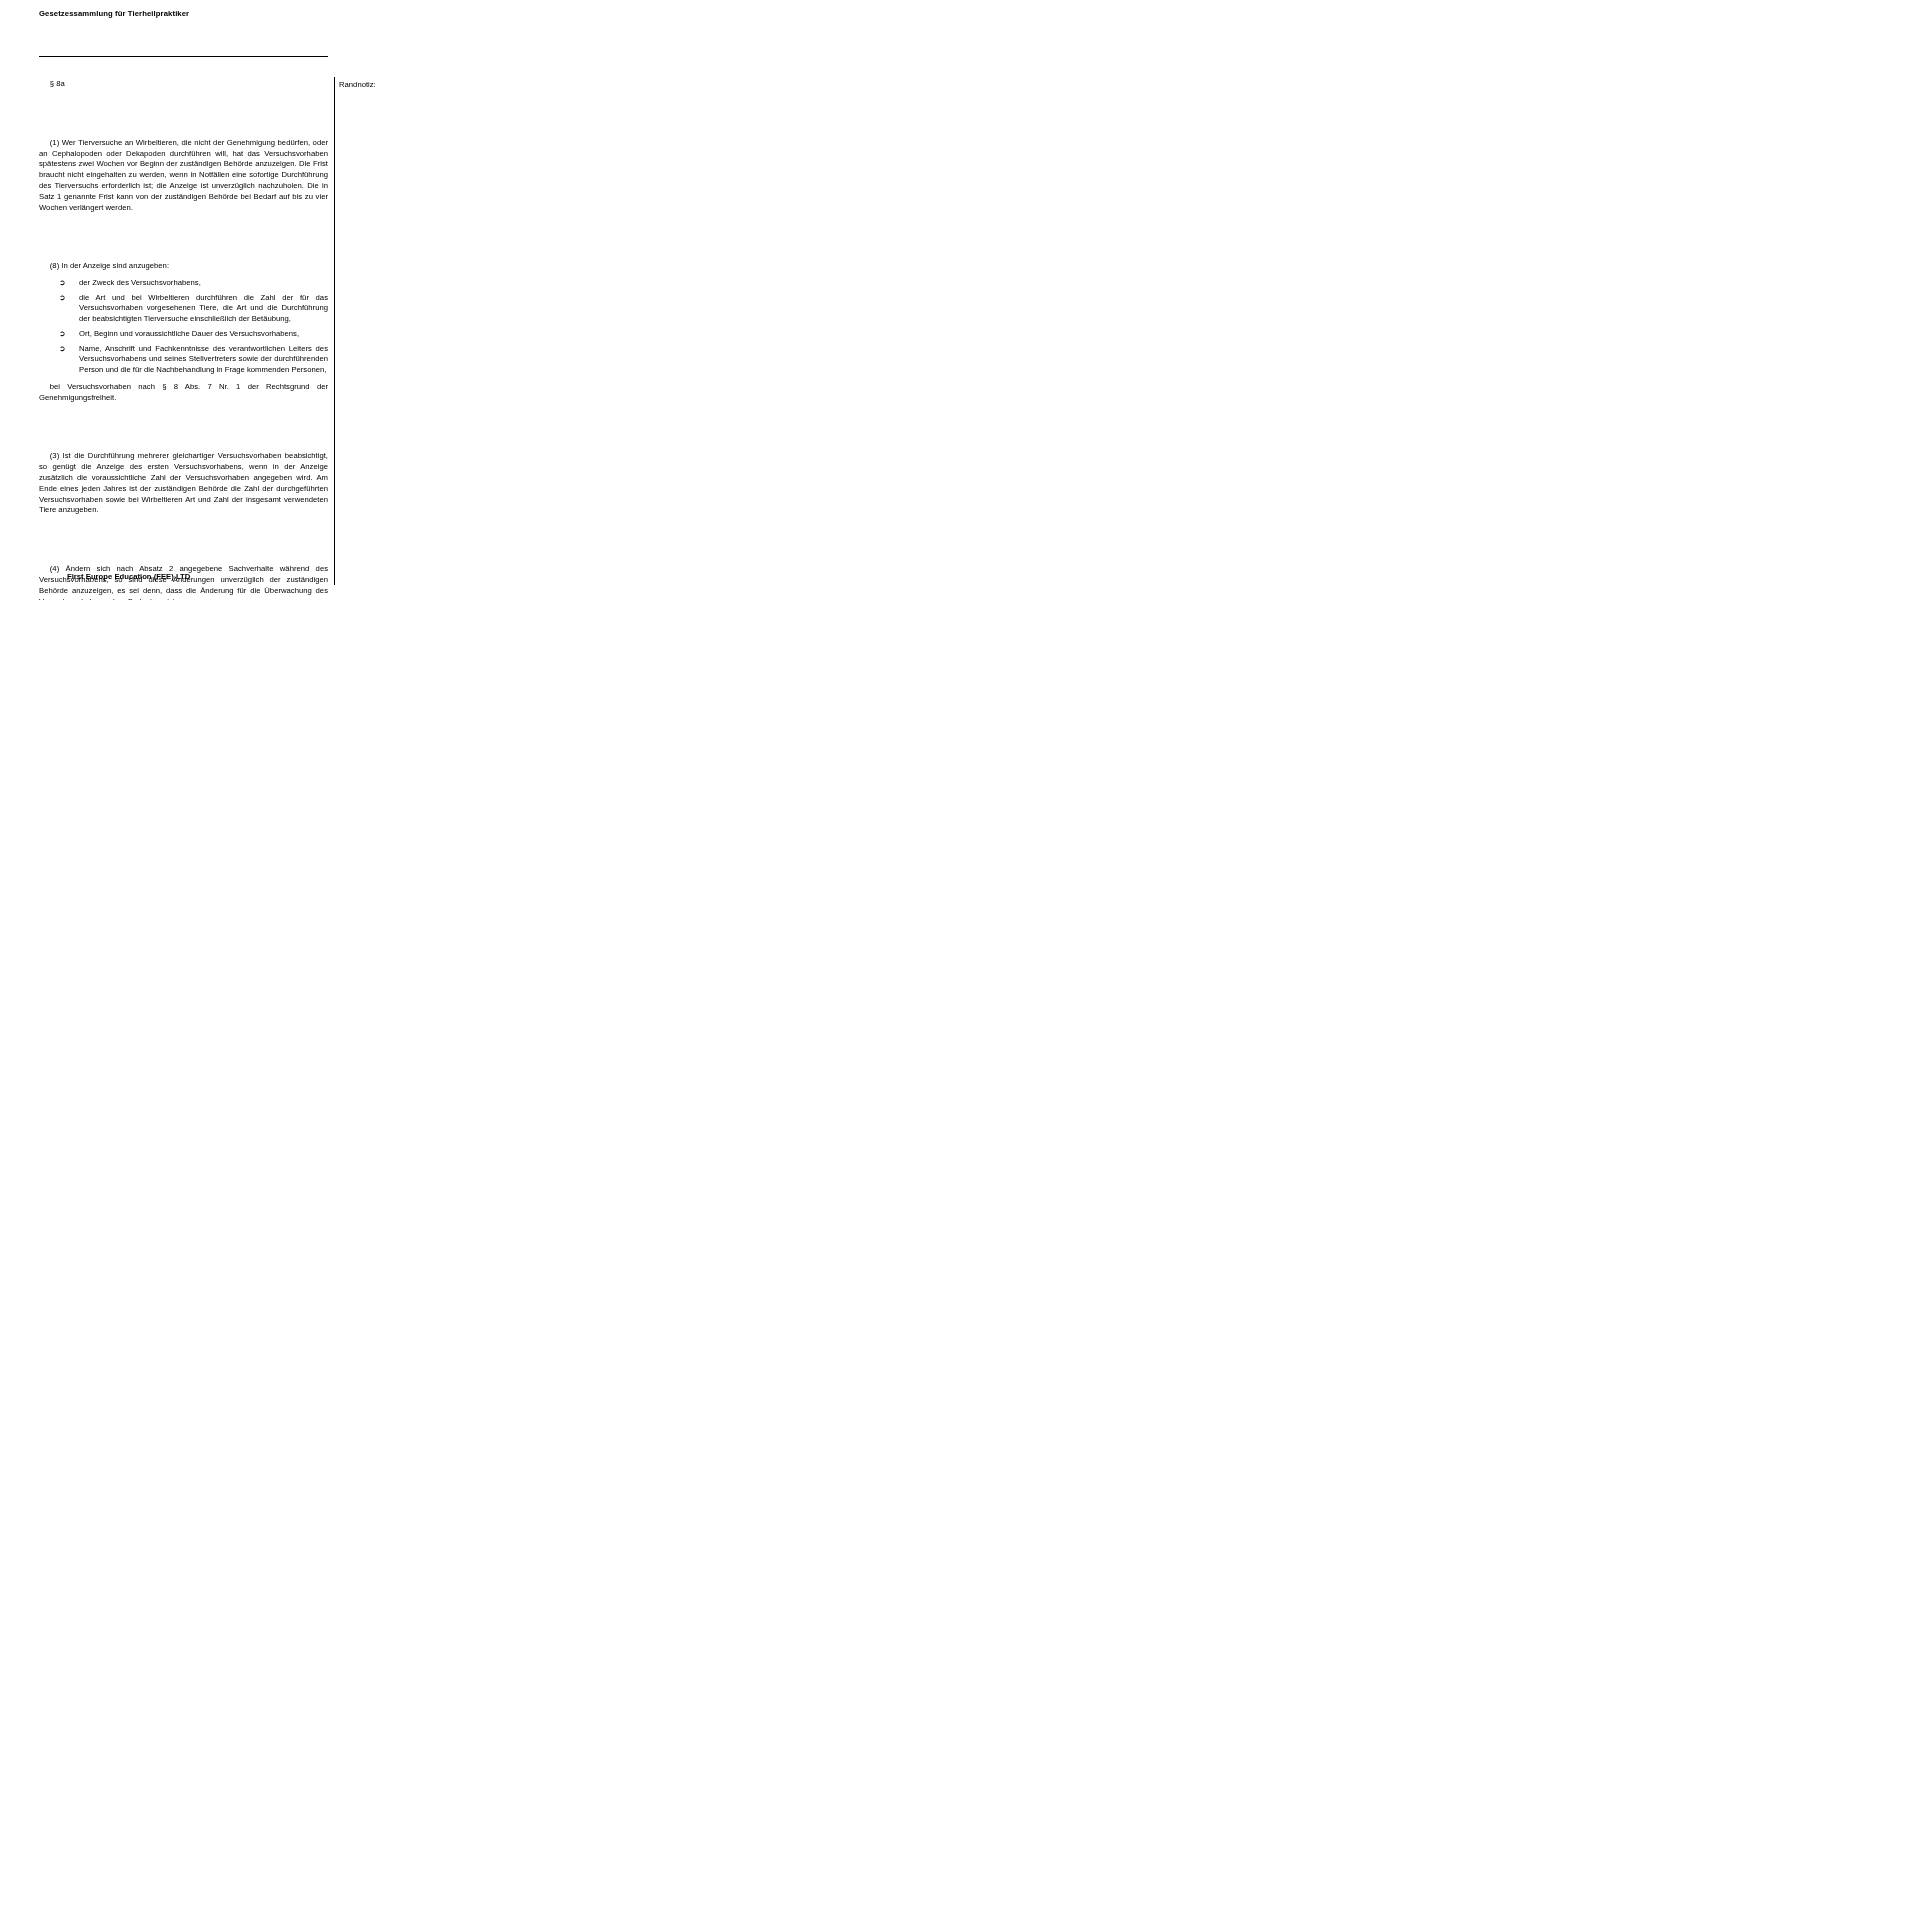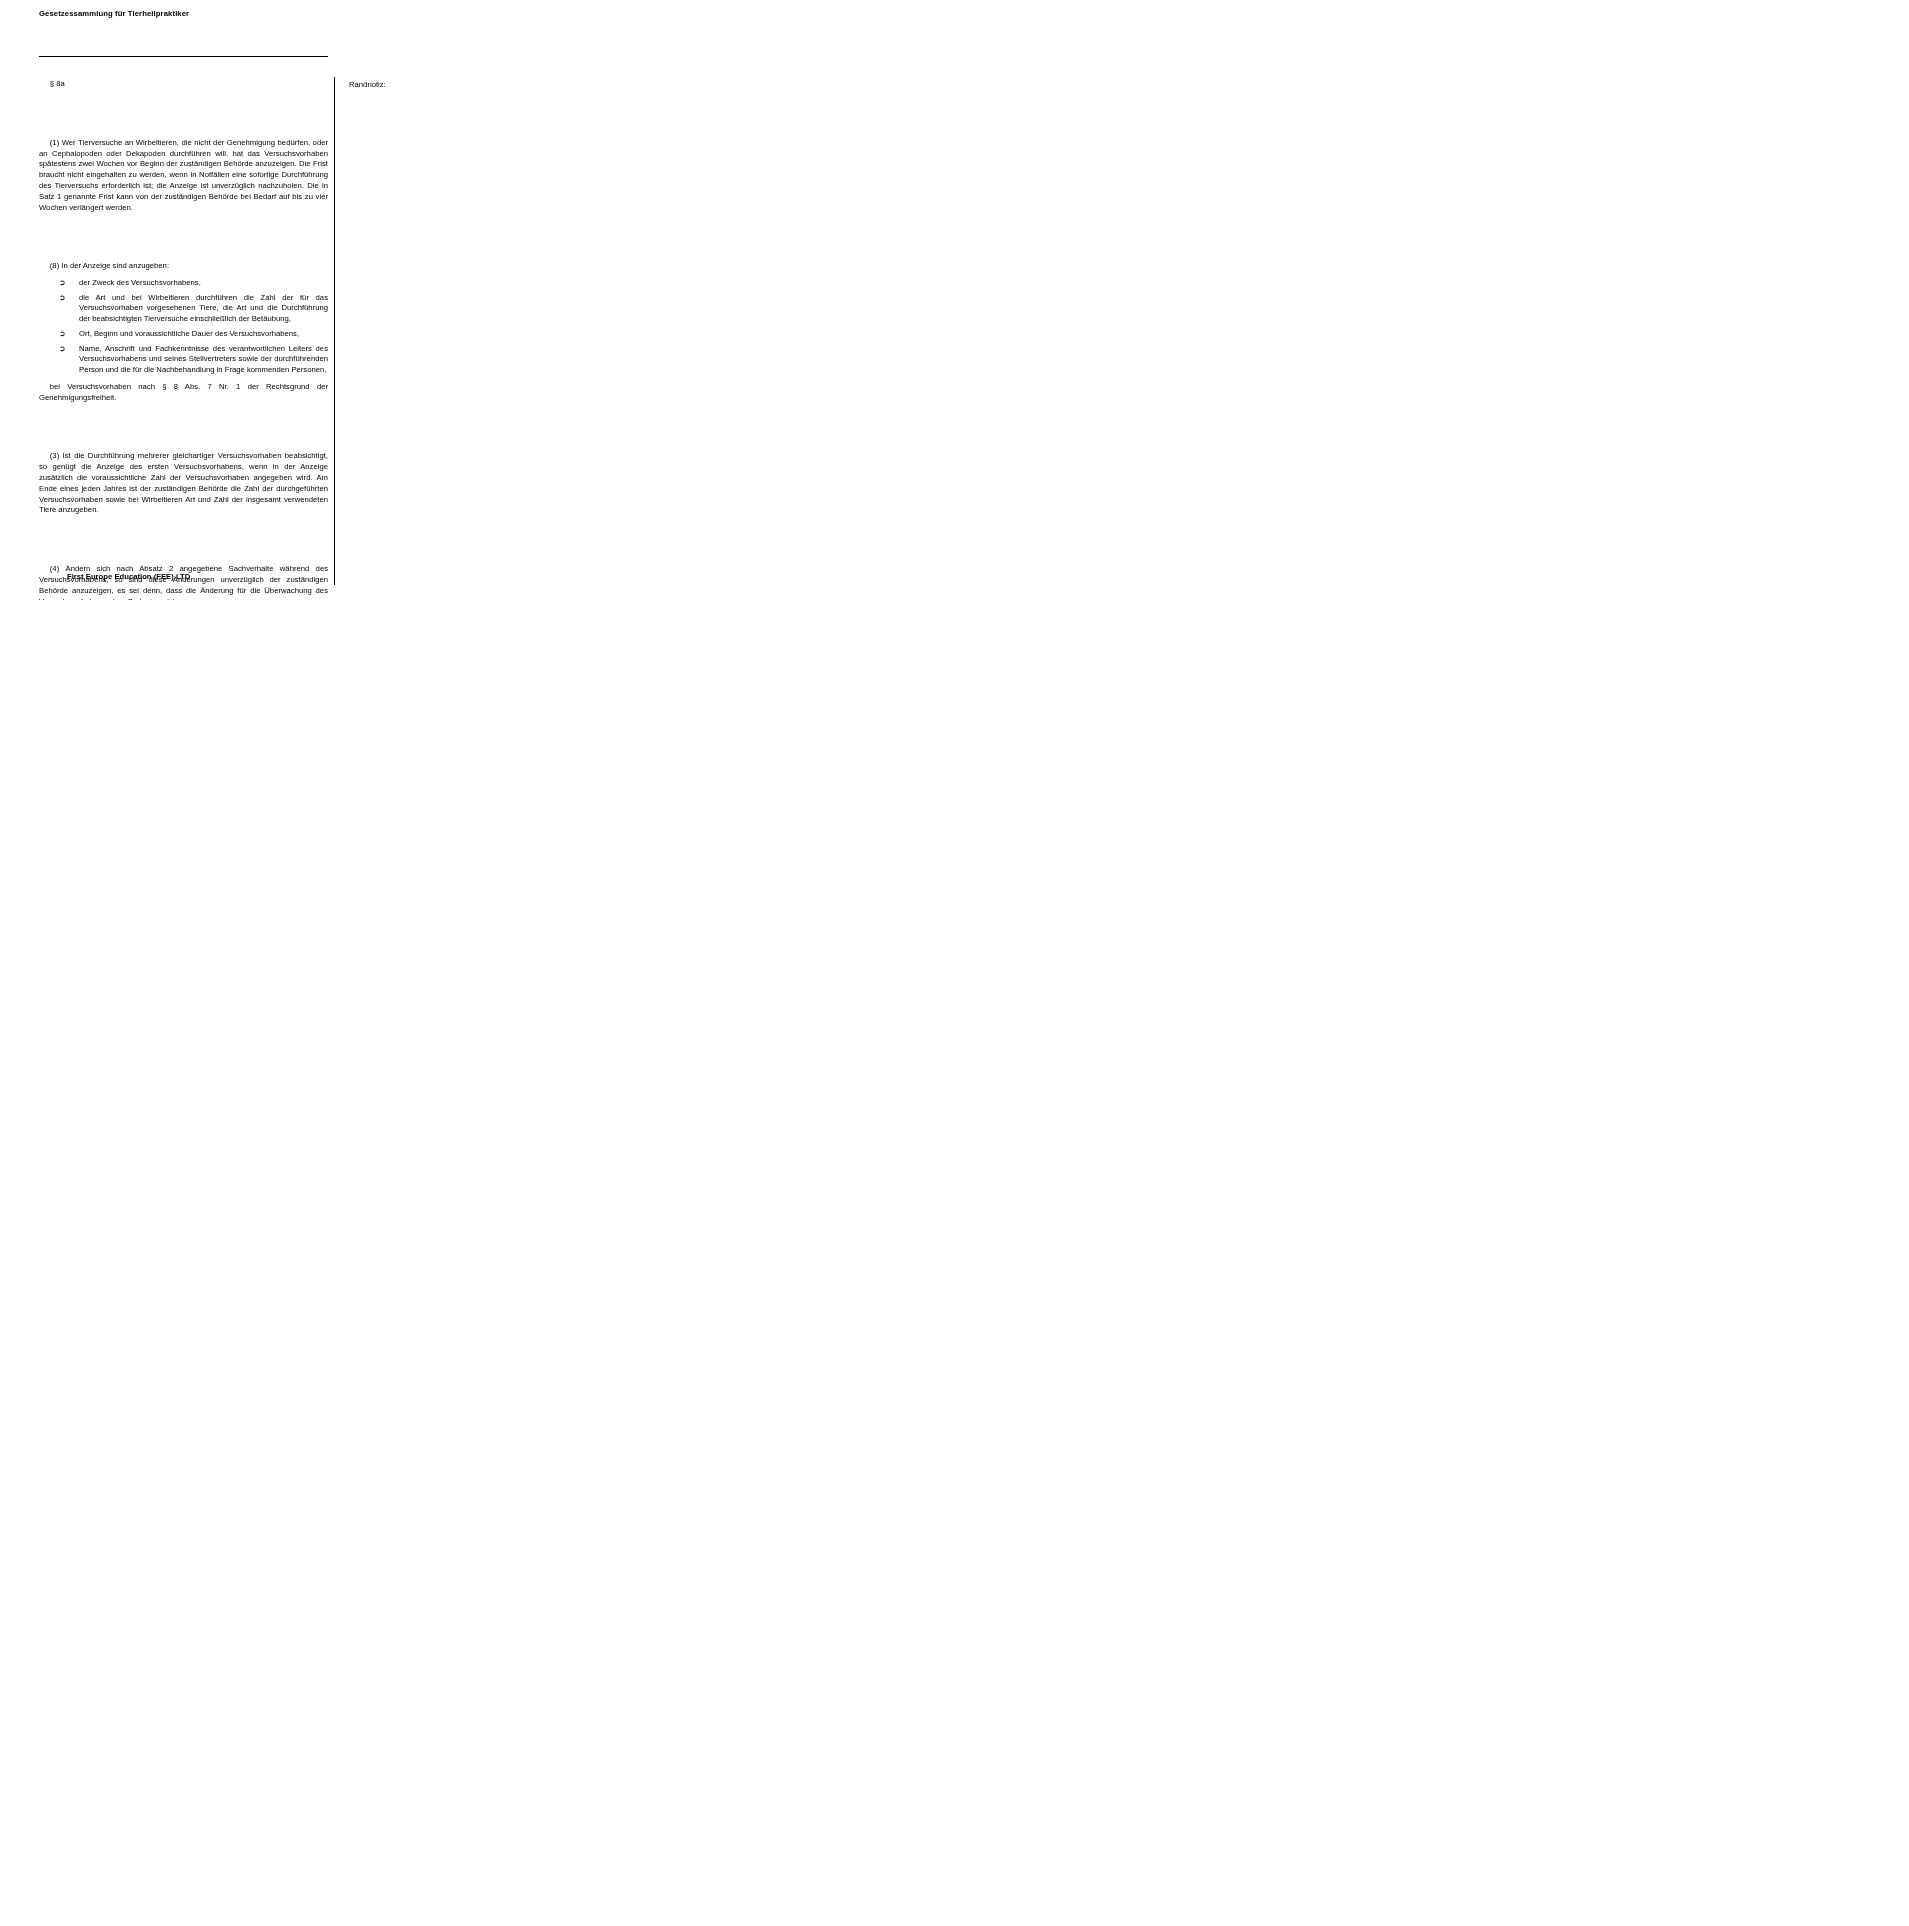--- a/index.html
+++ b/index.html
@@ -96,21 +96,20 @@
     height: 508px;
     background: #000000;
   }
 
   .margin-note {
     position: absolute;
     left: 339px;
     top: 80px;
     font-size: 7.7px;
     line-height: 10.8px;
-    margin-left: 10px;
   }
 
   .page-footer {
     position: absolute;
     top: 570px;
     left: 39px;
     width: 289px;
     font-size: 7.7px;
     line-height: 10.8px;
   }

